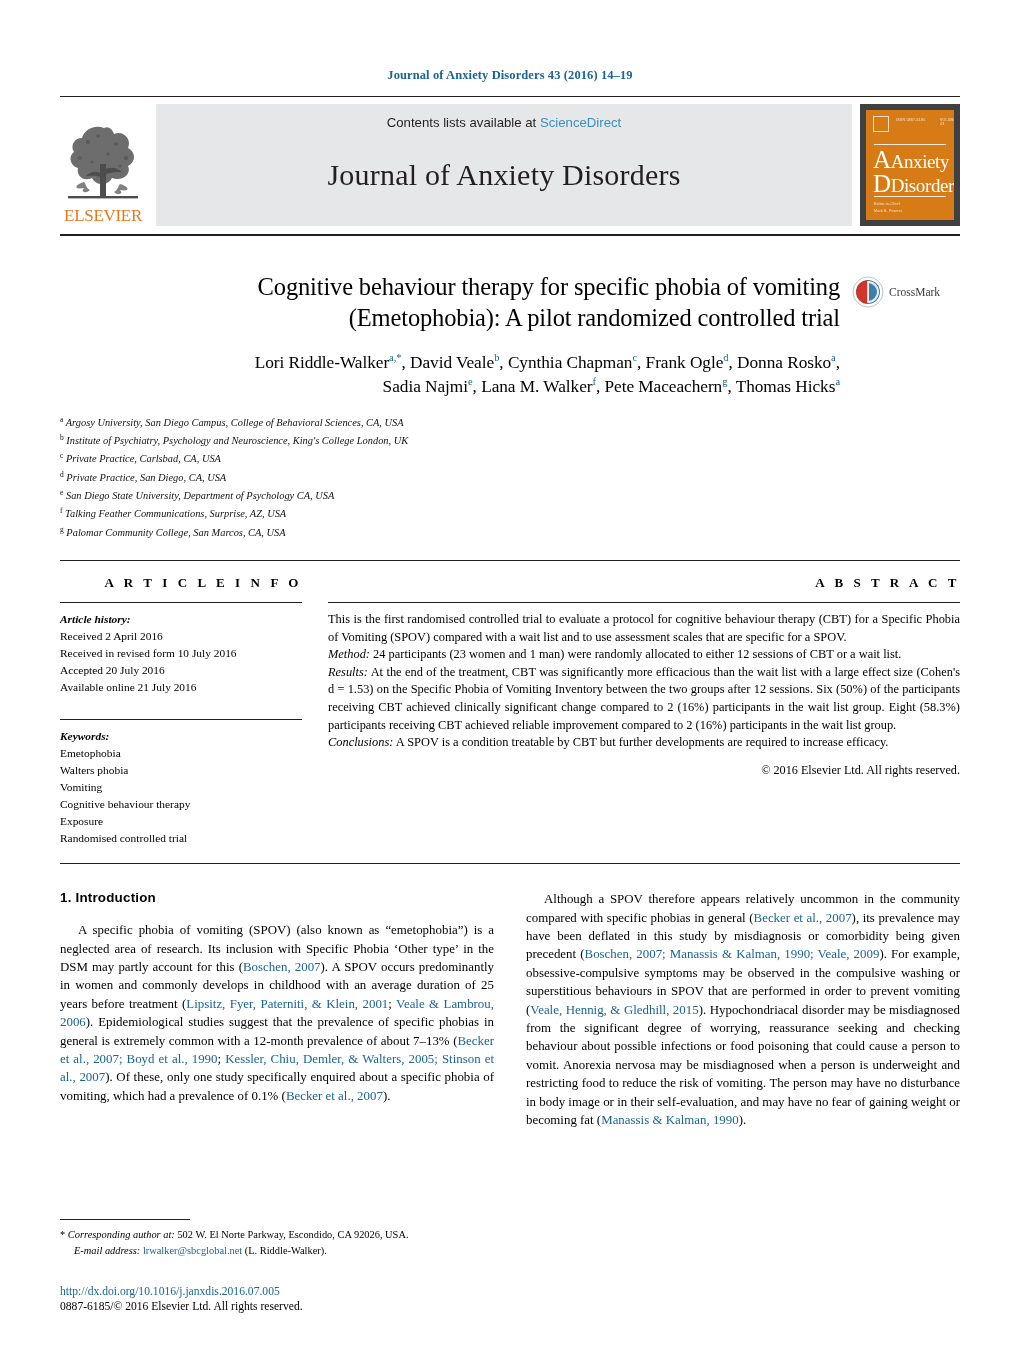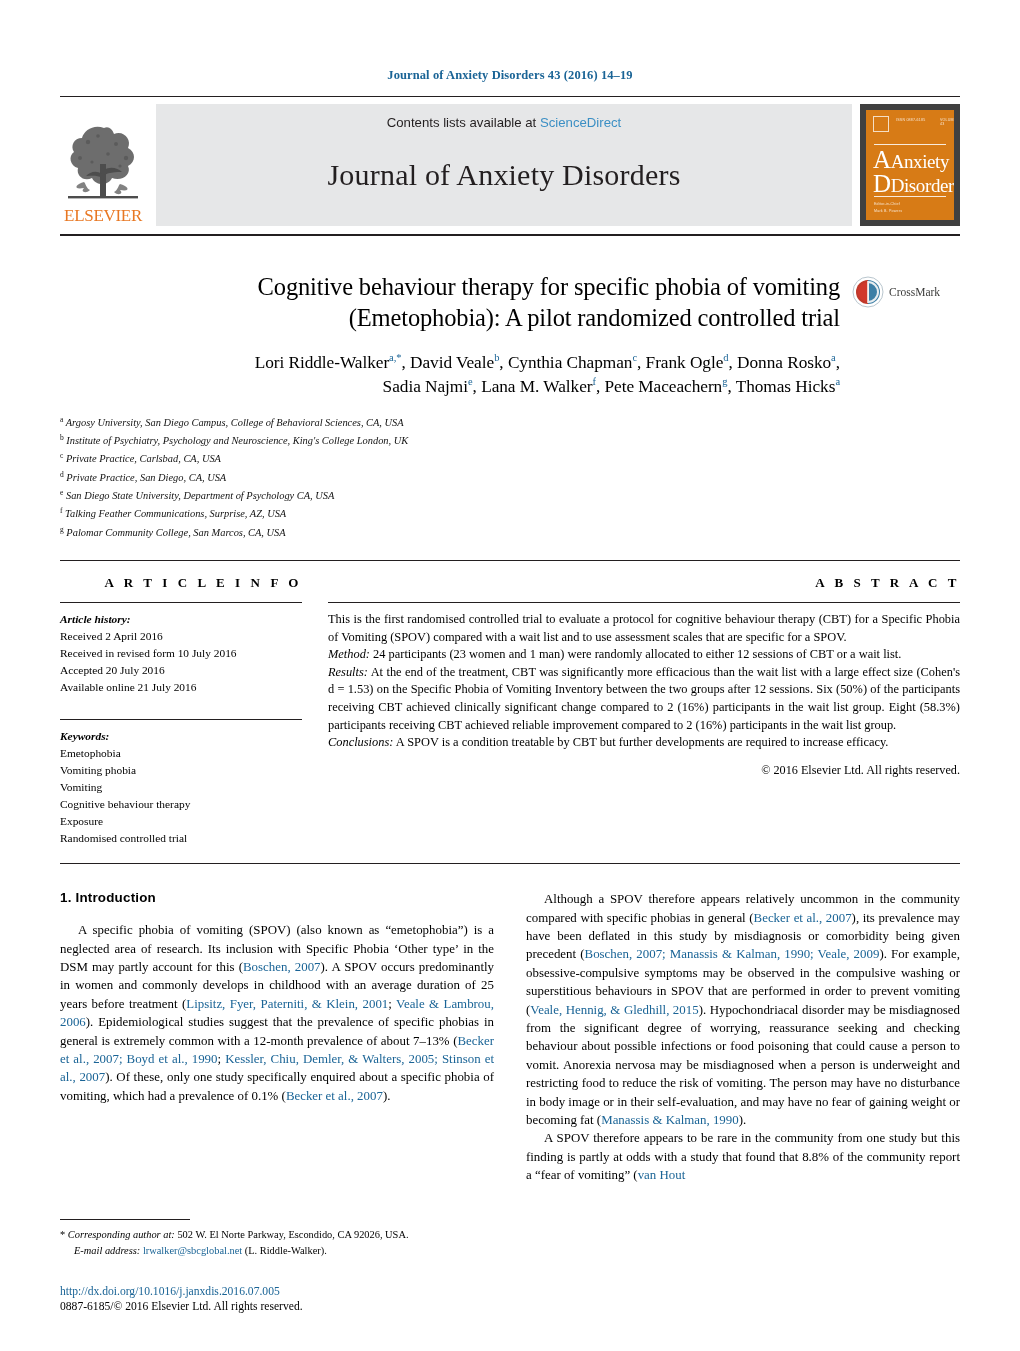--- a/index.html
+++ b/index.html
@@ -332,21 +332,21 @@
         <div>Received in revised form 10 July 2016</div>
         <div>Accepted 20 July 2016</div>
         <div>Available online 21 July 2016</div>
       </div>
 
       <div class="kw-block">
         <div class="hr-kw"></div>
         <div class="info-body">
           <div class="it">Keywords:</div>
           <div>Emetophobia</div>
-          <div>Vomiting phobia</div>
+          <div>Walters phobia</div>
           <div>Vomiting</div>
           <div>Cognitive behaviour therapy</div>
           <div>Exposure</div>
           <div>Randomised controlled trial</div>
         </div>
       </div>
     </div>
 
     <div class="col-abs">
       <div class="sec-head">A B S T R A C T</div>
@@ -365,21 +365,20 @@
 
   <div class="body-cols">
 
     <div class="bcol">
       <h2 class="sec-title">1.  Introduction</h2>
       <p class="para"><span>A specific phobia of vomiting (SPOV) (also known as “emetophobia”) is a neglected area of research. Its inclusion with Specific Phobia ‘Other type’ in the DSM may partly account for this (</span><span class="ref">Boschen, 2007</span><span>). A SPOV occurs predominantly in women and commonly develops in childhood with an average duration of 25 years before treatment (</span><span class="ref">Lipsitz, Fyer, Paterniti, &amp; Klein, 2001</span><span>; </span><span class="ref">Veale &amp; Lambrou, 2006</span><span>). Epidemiological studies suggest that the prevalence of specific phobias in general is extremely common with a 12-month prevalence of about 7–13% (</span><span class="ref">Becker et al., 2007; Boyd et al., 1990</span><span>; </span><span class="ref">Kessler, Chiu, Demler, &amp; Walters, 2005; Stinson et al., 2007</span><span>). Of these, only one study specifically enquired about a specific phobia of vomiting, which had a prevalence of 0.1% (</span><span class="ref">Becker et al., 2007</span><span>).</span></p>
     </div>
 
     <div class="bcol">
       <p class="para"><span>Although a SPOV therefore appears relatively uncommon in the community compared with specific phobias in general (</span><span class="ref">Becker et al., 2007</span><span>), its prevalence may have been deflated in this study by misdiagnosis or comorbidity being given precedent (</span><span class="ref">Boschen, 2007; Manassis &amp; Kalman, 1990; Veale, 2009</span><span>). For example, obsessive-compulsive symptoms may be observed in the compulsive washing or superstitious behaviours in SPOV that are performed in order to prevent vomiting (</span><span class="ref">Veale, Hennig, &amp; Gledhill, 2015</span><span>). Hypochondriacal disorder may be misdiagnosed from the significant degree of worrying, reassurance seeking and checking behaviour about possible infections or food poisoning that could cause a person to vomit. Anorexia nervosa may be misdiagnosed when a person is underweight and restricting food to reduce the risk of vomiting. The person may have no disturbance in body image or in their self-evaluation, and may have no fear of gaining weight or becoming fat (</span><span class="ref">Manassis &amp; Kalman, 1990</span><span>).</span></p>
-      <p class="para"><span>A SPOV therefore appears to be rare in the community from one study but this finding is partly at odds with a study that found that 8.8% of the community report a “fear of vomiting” (</span><span class="ref">van Hout</span></p>
     </div>
   </div>
 
   <div class="footnote-wrap">
     <div class="foot-rule"></div>
     <div class="footnote">
       <span class="star">*</span>
       <span>Corresponding author at:</span><span class="plain"> 502 W. El Norte Parkway, Escondido, CA 92026, USA.</span><br>
       <span style="margin-left:14px">E-mail address:</span>
       <span class="ref plain">lrwalker@sbcglobal.net</span><span class="plain"> (L. Riddle-Walker).</span>

